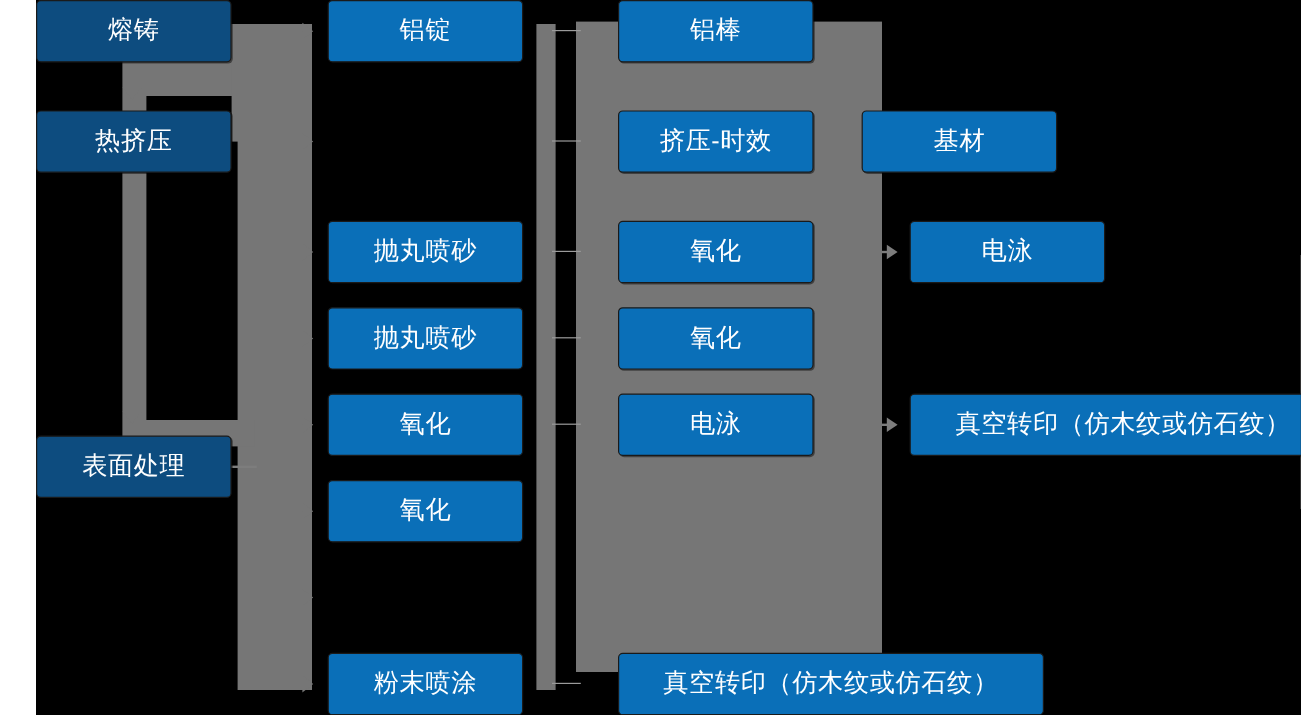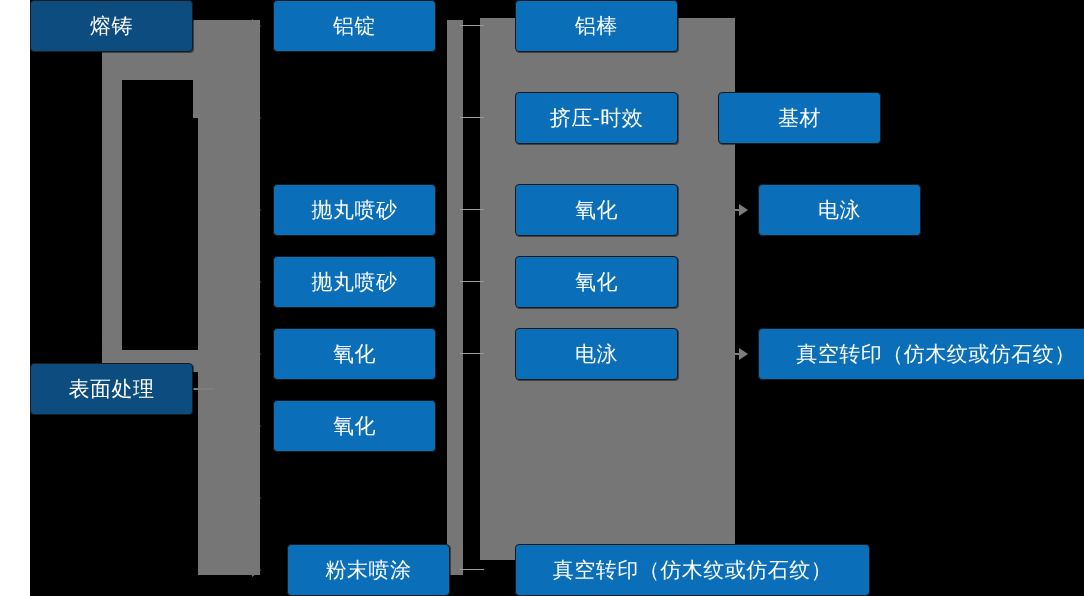--- a/index.html
+++ b/index.html
@@ -130,28 +130,29 @@
   <div class="hair" style="left:430px; top:569px; width:24px;"></div>
 
   <div class="tick-line" style="left:705px; top:117px; width:8px;"></div>
   <div class="tick-arrow" style="left:709px; top:112px;"></div>
   <div class="tick-line" style="left:705px; top:209px; width:8px;"></div>
   <div class="tick-arrow" style="left:709px; top:204px;"></div>
   <div class="tick-line" style="left:705px; top:353px; width:8px;"></div>
   <div class="tick-arrow" style="left:709px; top:348px;"></div>
 
   <div class="node dark no-cap" style="left:0px; top:0px; width:163px; height:52px;">熔铸</div>
+  <div class="node dark" style="left:0px; top:92px; width:163px; height:52px;">热挤压</div>
   <div class="node dark" style="left:0px; top:363px; width:163px; height:52px;">表面处理</div>
 
   <div class="node light no-cap" style="left:243px; top:0px; width:163px; height:52px;">铝锭</div>
   <div class="node light" style="left:243px; top:184px; width:163px; height:52px;">抛丸喷砂</div>
   <div class="node light" style="left:243px; top:256px; width:163px; height:52px;">抛丸喷砂</div>
   <div class="node light" style="left:243px; top:328px; width:163px; height:52px;">氧化</div>
   <div class="node light" style="left:243px; top:400px; width:163px; height:52px;">氧化</div>
-  <div class="node light" style="left:257px; top:544px; width:163px; height:52px;">粉末喷涂</div>
+  <div class="node light" style="left:243px; top:544px; width:163px; height:52px;">粉末喷涂</div>
 
   <div class="node light" style="left:485px; top:92px; width:163px; height:52px;">挤压-时效</div>
   <div class="node light no-cap" style="left:485px; top:0px; width:163px; height:52px;">铝棒</div>
   <div class="node light" style="left:485px; top:184px; width:163px; height:52px;">氧化</div>
   <div class="node light" style="left:485px; top:256px; width:163px; height:52px;">氧化</div>
   <div class="node light" style="left:485px; top:328px; width:163px; height:52px;">电泳</div>
   <div class="node light" style="left:485px; top:544px; width:355px; height:52px;">真空转印（仿木纹或仿石纹）</div>
 
   <div class="node light" style="left:688px; top:92px; width:163px; height:52px;">基材</div>
   <div class="node light" style="left:728px; top:184px; width:163px; height:52px;">电泳</div>

